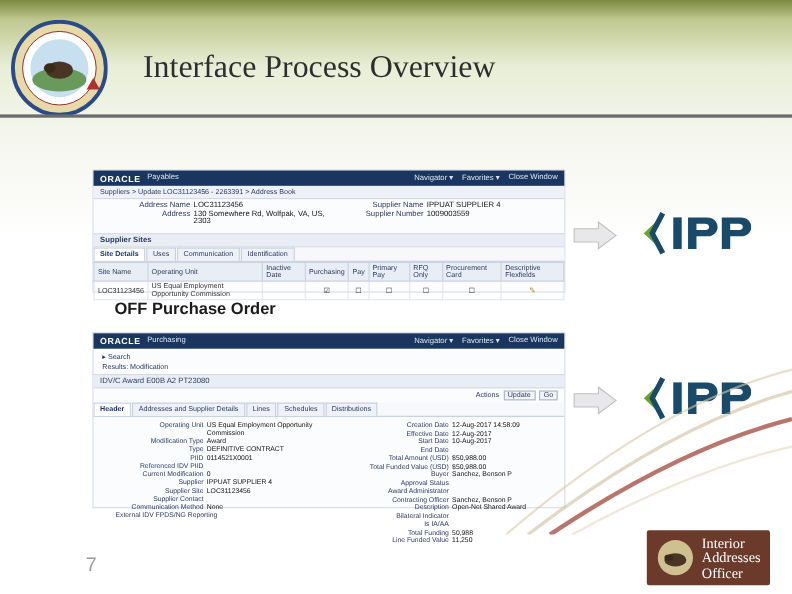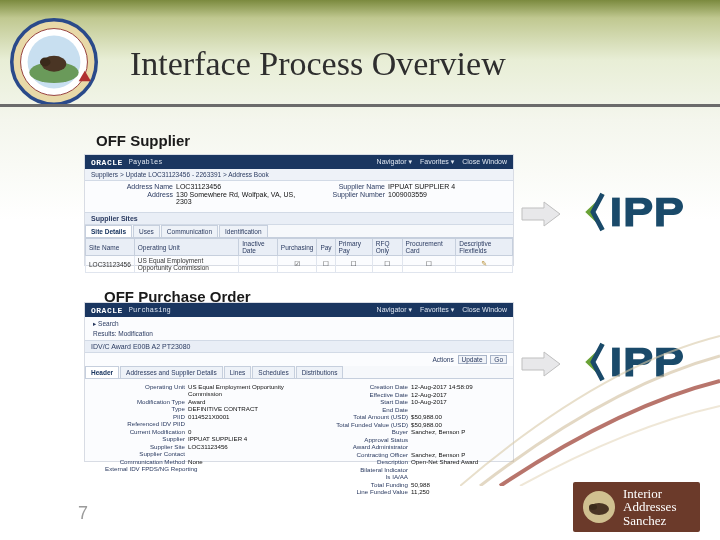--- a/index.html
+++ b/index.html
@@ -10,34 +10,34 @@
   }
   .header-rule {
     position: absolute; top: 104px; left: 0; width: 720px; height: 3px;
     background: #6b6b6b;
   }
   .seal {
     position: absolute; top: 18px; left: 10px; width: 88px; height: 88px;
   }
   .title {
     position: absolute; top: 45px; left: 130px;
-    font-size: 34px; color: #2e2e2e; font-family: "Times New Roman", serif;
+    font-size: 29px; color: #2e2e2e; font-family: "Times New Roman", serif;
   }
   .section-label {
     position: absolute; left: 96px; font-size: 15px; font-weight: bold; color: #1a1a1a;
   }
   .panel {
     position: absolute; left: 84px; width: 430px; background: #fbfcfe;
     border: 1px solid #d8dce4; font-size: 7px; color: #2a3a60;
   }
   .oracle-bar {
     background: #1a3660; color: #fff; height: 14px; display: flex; align-items: center; padding: 0 6px;
     justify-content: space-between;
   }
-  .oracle-left { display: flex; align-items: center; gap: 6px; font-family: Liberation Mono, monospace; }
+  .oracle-left { display: flex; gap: 6px; }
   .oracle-logo { font-weight: bold; letter-spacing: 0.5px; font-size: 8px; color: #fff; }
   .oracle-sub { font-size: 7px; color: #dfe6f0; }
   .oracle-right { display: flex; gap: 8px; font-size: 7px; color: #dfe6f0; }
   .crumb { background: #eef2f8; padding: 2px 6px; font-size: 6.5px; color: #2a3a60; border-bottom: 1px solid #d2dae6; }
   .subhead { padding: 3px 6px; font-size: 7.5px; color: #2a3a60; font-weight: bold; }
   .detail-block { padding: 2px 8px 6px 30px; }
   .detail-row { display: flex; gap: 6px; margin-bottom: 1px; }
   .detail-pair { display: flex; gap: 3px; }
   .lbl { color: #2a3a60; text-align: right; min-width: 58px; }
   .val { color: #111; font-weight: normal; }
@@ -58,21 +58,21 @@
   }
   .arrow svg { width: 100%; height: 100%; }
   .ipp-logo {
     position: absolute; width: 115px; height: 48px;
   }
   .ipp-logo svg { width: 100%; height: 100%; }
   .footer-num {
     position: absolute; bottom: 16px; left: 78px; font-size: 18px; color: #9b9b9b; font-family: Arial, sans-serif;
   }
   .ibc-badge {
-    position: absolute; bottom: 8px; right: 20px; width: 127px; height: 50px;
+    position: absolute; bottom: 8px; right: 20px; width: 112px; height: 50px;
     background: #6b3a2a; border-radius: 2px; display: flex; align-items: center; padding: 16px 8px; gap: 6px;
   }
   .ibc-text { color: #fff; font-size: 13px; font-family: "Times New Roman", serif; line-height: 1.05; }
   .swoosh {
     position: absolute; bottom: 54px; right: 0; width: 260px; height: 160px; pointer-events: none;
   }
   .po-details { display: flex; padding: 4px 8px 6px 20px; gap: 18px; }
   .po-col { display: flex; flex-direction: column; }
   .po-row { display: flex; gap: 3px; margin-bottom: 0.5px; font-size: 6.2px; }
   .po-row .lbl { min-width: 80px; text-align: right; color: #2a3a60; }
@@ -95,21 +95,20 @@
       <ellipse cx="50" cy="62" rx="28" ry="12" fill="#6a9a5a"></ellipse>
       <ellipse cx="50" cy="52" rx="14" ry="9" fill="#4a3524"></ellipse>
       <ellipse cx="40" cy="50" rx="6" ry="5" fill="#3a2a1a"></ellipse>
       <path d="M78 72 L92 72 L85 60 Z" fill="#b03030"></path>
     </svg>
   </div>
 
   <div class="title">Interface Process Overview</div>
   <div class="header-rule"></div>
 
-  <div class="section-label" style="top:132px">OFF Supplier</div>
 
   <div class="panel" style="top:154px; height:112px;">
     <div class="oracle-bar">
       <div class="oracle-left">
         <span class="oracle-logo">ORACLE</span>
         <span class="oracle-sub">Payables</span>
       </div>
       <div class="oracle-right">
         <span>Navigator ▾</span>
         <span>Favorites ▾</span>
@@ -182,21 +181,21 @@
   <div class="ipp-logo" style="top:188px; left:568px;">
     <svg viewBox="0 0 120 50">
       <path d="M38 6 L28 25 L38 44 L18 25 Z" fill="#6aa236"></path>
       <path d="M36 6 L26 25 L36 44" fill="none" stroke="#1a4a6a" stroke-width="5"></path>
       <rect x="46" y="10" width="8" height="30" fill="#1a4a6a"></rect>
       <path d="M60 10 L60 40 L68 40 L68 28 L78 28 C84 28 88 24 88 19 C88 14 84 10 78 10 Z M68 16 L76 16 C78 16 80 17 80 19 C80 21 78 22 76 22 L68 22 Z" fill="#1a4a6a"></path>
       <path d="M92 10 L92 40 L100 40 L100 28 L110 28 C116 28 120 24 120 19 C120 14 116 10 110 10 Z M100 16 L108 16 C110 16 112 17 112 19 C112 21 110 22 108 22 L100 22 Z" fill="#1a4a6a"></path>
     </svg>
   </div>
 
-  <div class="section-label" style="top:288px; left:104px;">OFF Purchase Order</div>
+  <div class="section-label" style="top:272px; left:104px;">OFF Purchase Order</div>
 
   <div class="panel" style="top:302px; height:160px;">
     <div class="oracle-bar">
       <div class="oracle-left">
         <span class="oracle-logo">ORACLE</span>
         <span class="oracle-sub">Purchasing</span>
       </div>
       <div class="oracle-right">
         <span>Navigator ▾</span>
         <span>Favorites ▾</span>
@@ -360,17 +359,17 @@
 
   <div class="ibc-badge">
     <svg width="36" height="36" viewBox="0 0 36 36">
       <circle cx="18" cy="18" r="16" fill="#d0c090"></circle>
       <ellipse cx="18" cy="20" rx="10" ry="6" fill="#4a3524"></ellipse>
       <ellipse cx="12" cy="18" rx="4" ry="3" fill="#3a2a1a"></ellipse>
     </svg>
     <div class="ibc-text">
       <div>Interior</div>
       <div>Addresses</div>
-      <div>Sanchez</div>
+      <div>Officer</div>
     </div>
   </div>
 
 </div>
 
 </body></html>

